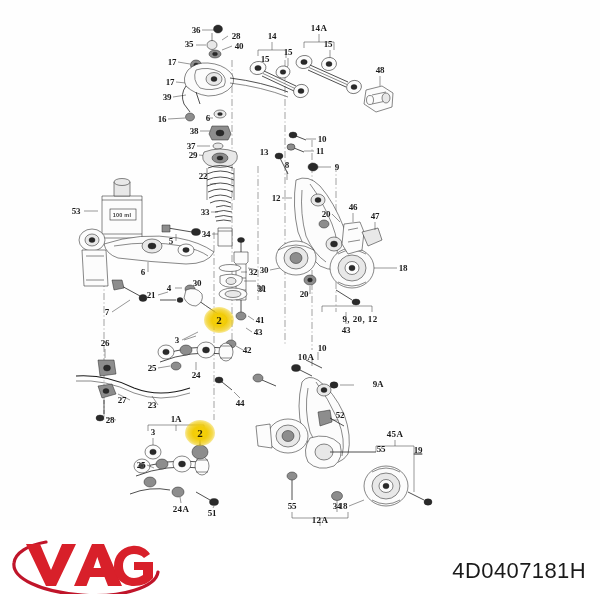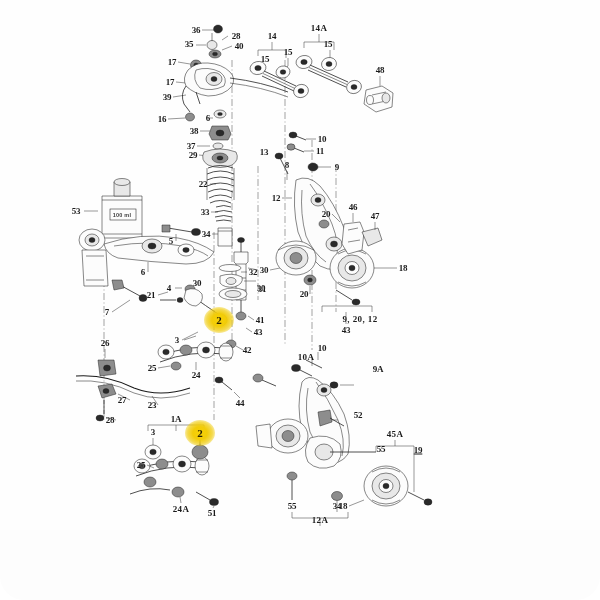--- a/index.html
+++ b/index.html
@@ -519,21 +519,21 @@
         <div class="callout" style="left: 208px; top: 118px;">6</div>
         <div class="callout" style="left: 194px; top: 131px;">38</div>
         <div class="callout" style="left: 191px; top: 146px;">37</div>
         <div class="callout" style="left: 193px; top: 155px;">29</div>
         <div class="callout" style="left: 264px; top: 152px;">13</div>
         <div class="callout" style="left: 322px; top: 139px;">10</div>
         <div class="callout" style="left: 320px; top: 151px;">11</div>
         <div class="callout" style="left: 337px; top: 167px;">9</div>
         <div class="callout" style="left: 287px; top: 165px;">8</div>
         <div class="callout" style="left: 276px; top: 198px;">12</div>
-        <div class="callout" style="left: 203px; top: 184px;">22</div>
+        <div class="callout" style="left: 203px; top: 176px;">22</div>
         <div class="callout" style="left: 76px; top: 211px;">53</div>
         <div class="callout" style="left: 353px; top: 207px;">46</div>
         <div class="callout" style="left: 375px; top: 216px; text-align: right;">47</div>
         <div class="callout" style="left: 326px; top: 214px;">20</div>
         <div class="callout" style="left: 205px; top: 212px;">33</div>
         <div class="callout" style="left: 206px; top: 234px;">34</div>
         <div class="callout" style="left: 171px; top: 241px;">5</div>
         <div class="callout" style="left: 403px; top: 268px;">18</div>
         <div class="callout" style="left: 264px; top: 270px;">30</div>
         <div class="callout" style="left: 261px; top: 288px;">30</div>
@@ -547,22 +547,22 @@
         <div class="callout" style="left: 197px; top: 283px;">30</div>
         <div class="callout" style="left: 304px; top: 294px;">20</div>
         <div class="callout wide" style="left: 352px; top: 319px; margin-left: 8px;">9, 20, 12</div>
         <div class="callout" style="left: 346px; top: 330px;">43</div>
         <div class="callout" style="left: 107px; top: 312px;">7</div>
         <div class="callout" style="left: 177px; top: 340px;">3</div>
         <div class="callout" style="left: 247px; top: 350px;">42</div>
         <div class="callout" style="left: 240px; top: 403px;">44</div>
         <div class="callout wide" style="left: 306px; top: 357px;">10A</div>
         <div class="callout" style="left: 322px; top: 348px;">10</div>
-        <div class="callout" style="left: 360px; top: 369px; padding-left: 36px;">9A</div>
-        <div class="callout" style="left: 340px; top: 415px; padding-left: 36px;">52</div>
+        <div class="callout" style="left: 360px; top: 384px; padding-left: 36px;">9A</div>
+        <div class="callout" style="left: 340px; top: 415px;">52</div>
         <div class="callout" style="left: 105px; top: 343px;">26</div>
         <div class="callout" style="left: 152px; top: 368px;">25</div>
         <div class="callout" style="left: 196px; top: 375px;">24</div>
         <div class="callout" style="left: 122px; top: 400px;">27</div>
         <div class="callout" style="left: 152px; top: 405px;">23</div>
         <div class="callout" style="left: 110px; top: 420px;">28</div>
         <div class="callout" style="left: 176px; top: 419px;">1A</div>
         <div class="callout" style="left: 153px; top: 432px;">3</div>
         <div class="callout" style="left: 141px; top: 465px;">25</div>
         <div class="callout wide" style="left: 181px; top: 509px;">24A</div>
@@ -579,14 +579,33 @@
     <div id="markers">
         <div class="hl-marker" style="left: 219px; top: 320px;">
           <span>2</span>
         </div>
         <div class="hl-marker" style="left: 200px; top: 433px;">
           <span>2</span>
         </div>
       </div>
   </div>
 
+  <div id="footer">
+
+    <svg id="brand-logo" viewBox="0 0 190 58">
+
+      <path id="logo-swoosh" fill="none" stroke-width="3.2" stroke-linecap="round" d="M148 36 C146 51 112 62 72 59 C30 56 2 42 4 27 C5 17 18 9 36 6" stroke="#c0152a"></path>
+
+      <g id="logo-wordmark" fill="#d8202a">
+        <path d="M16 8 L30 8 L41 34 L52 8 L66 8 L46 50 L36 50 Z"></path>
+        <path d="M64 50 L82 8 L94 8 L112 50 L98 50 L94.5 41 L80 41 L76.5 50 Z
+                 M83.5 32 L91 32 L87.3 21 Z"></path>
+        <path d="M140 18 C136 12 129 9 122 10 C111 11 104 20 104 30
+                 C104 41 112 50 124 50 C132 50 139 47 143 42 L143 26 L124 26 L124 34 L133 34 L133 39
+                 C130 41 127 42 124 42 C117 42 113 36 113 30 C113 23 117 18 124 18
+                 C128 18 131 19 134 22 Z"></path>
+      </g>
+    </svg>
+
+    <div id="part-number">4D0407181H</div>
+  </div>
 
 </div>
 
 </body></html>

